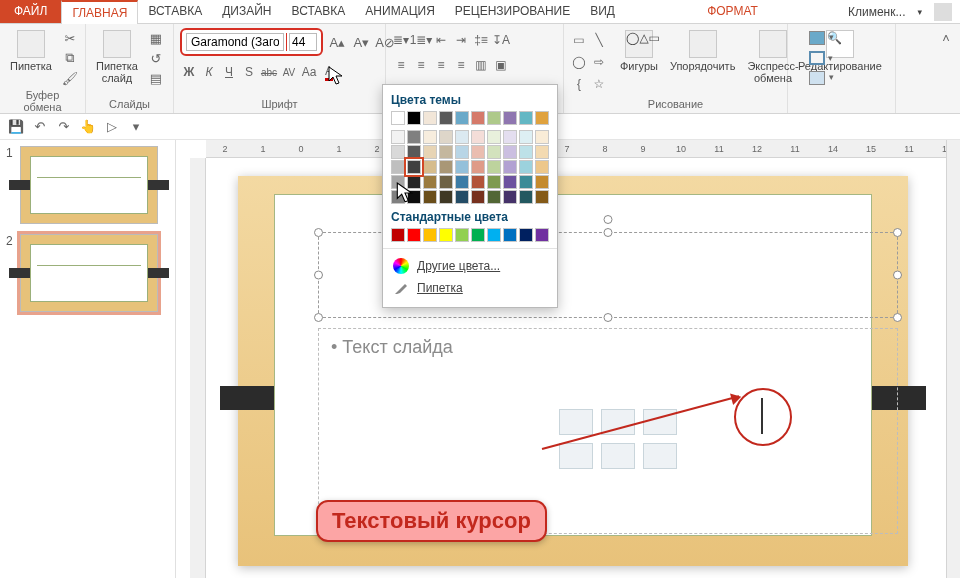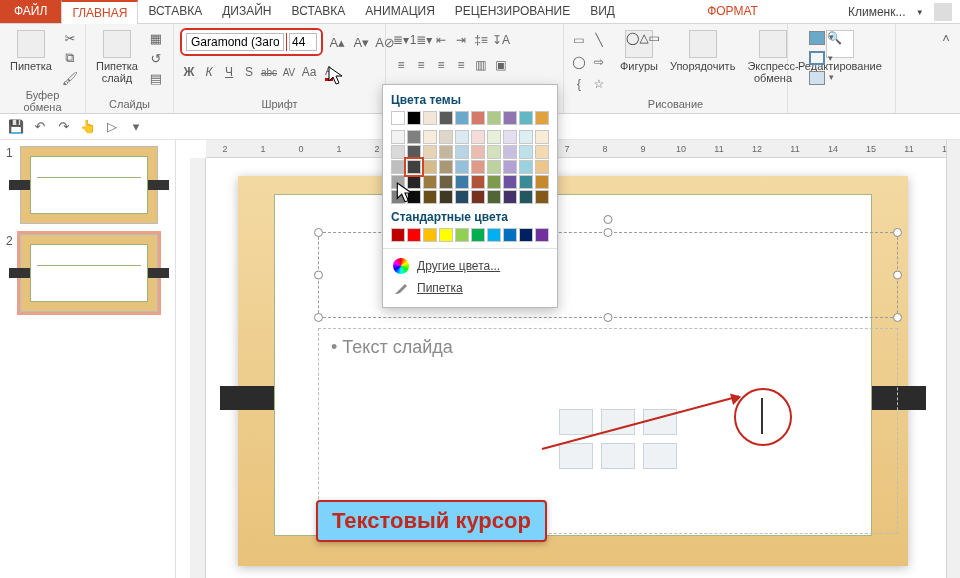--- a/index.html
+++ b/index.html
@@ -91,21 +91,21 @@
   .eyedrop { width:16px; height:16px; }
 
   .cursor2 { position:absolute; left:396px; top:182px; z-index:60;}
   .cursor2 svg { width:18px; height:22px;}
 
   
   .callout-circle { position:absolute; left:558px; top:248px; width:58px; height:58px; border:2.5px solid #c2281d; border-radius:50%;}
   .ibeam { position:absolute; left:585px; top:258px; width:2px; height:36px; background:#333;}
   .callout-line { position:absolute; left:366px; top:308px; width:204px; height:0; border-top:2px solid #c2281d; transform-origin:left center; transform:rotate(-15deg);}
   .callout-line::after { content:""; position:absolute; right:-8px; top:-6px; border:6px solid transparent; border-left:10px solid #c2281d;}
-  .callout-box { position:absolute; left:140px; top:360px; padding:6px 14px; background:#7dd3fc; border:2px solid #c2281d; border-radius:4px; font-size:22px; font-weight:bold; color:#c2281d; box-shadow:0 2px 6px rgba(0,0,0,.25);}
+  .callout-box { position:absolute; left:140px; top:360px; padding:6px 14px; background:#fca5a5; border:2px solid #c2281d; border-radius:12px; font-size:22px; font-weight:bold; color:#c2281d; box-shadow:0 2px 6px rgba(0,0,0,.25);}
 </style>
 </head>
 <body>
 
 <div class="tabstrip">
   <div class="tab-file">ФАЙЛ</div>
   <div class="tab active">ГЛАВНАЯ</div>
   <div class="tab">ВСТАВКА</div>
   <div class="tab">ДИЗАЙН</div>
   <div class="tab">ВСТАВКА</div>

